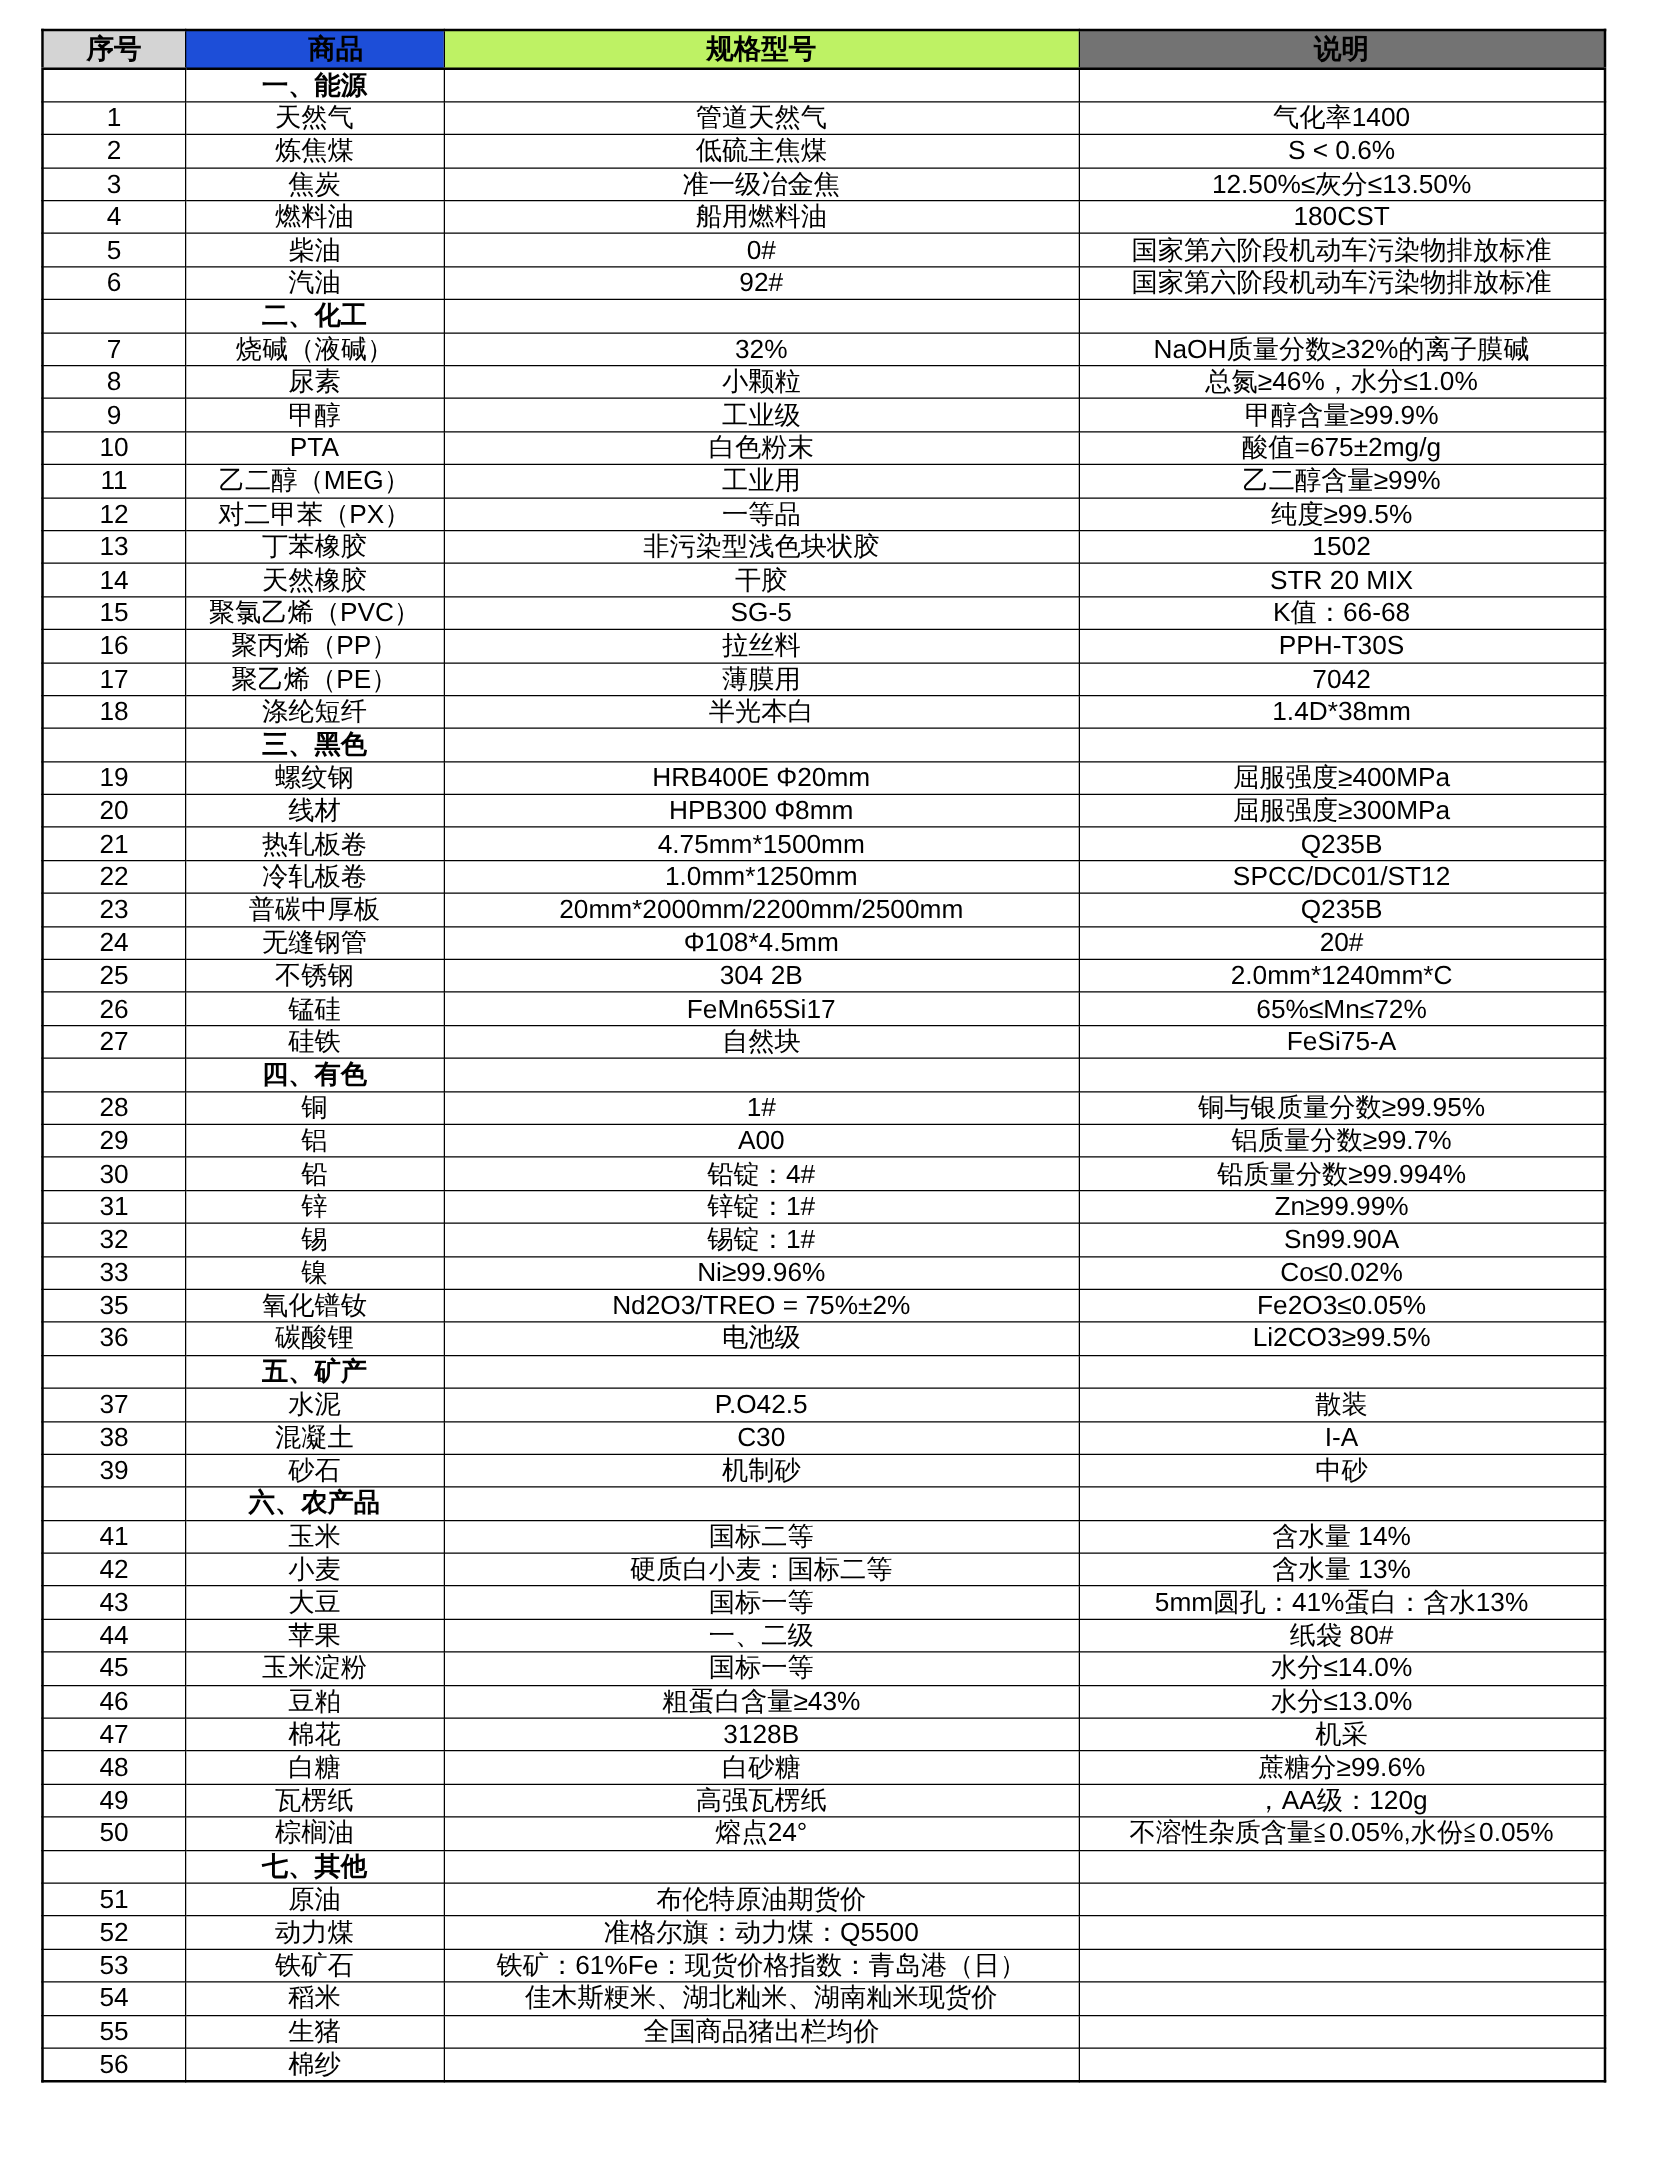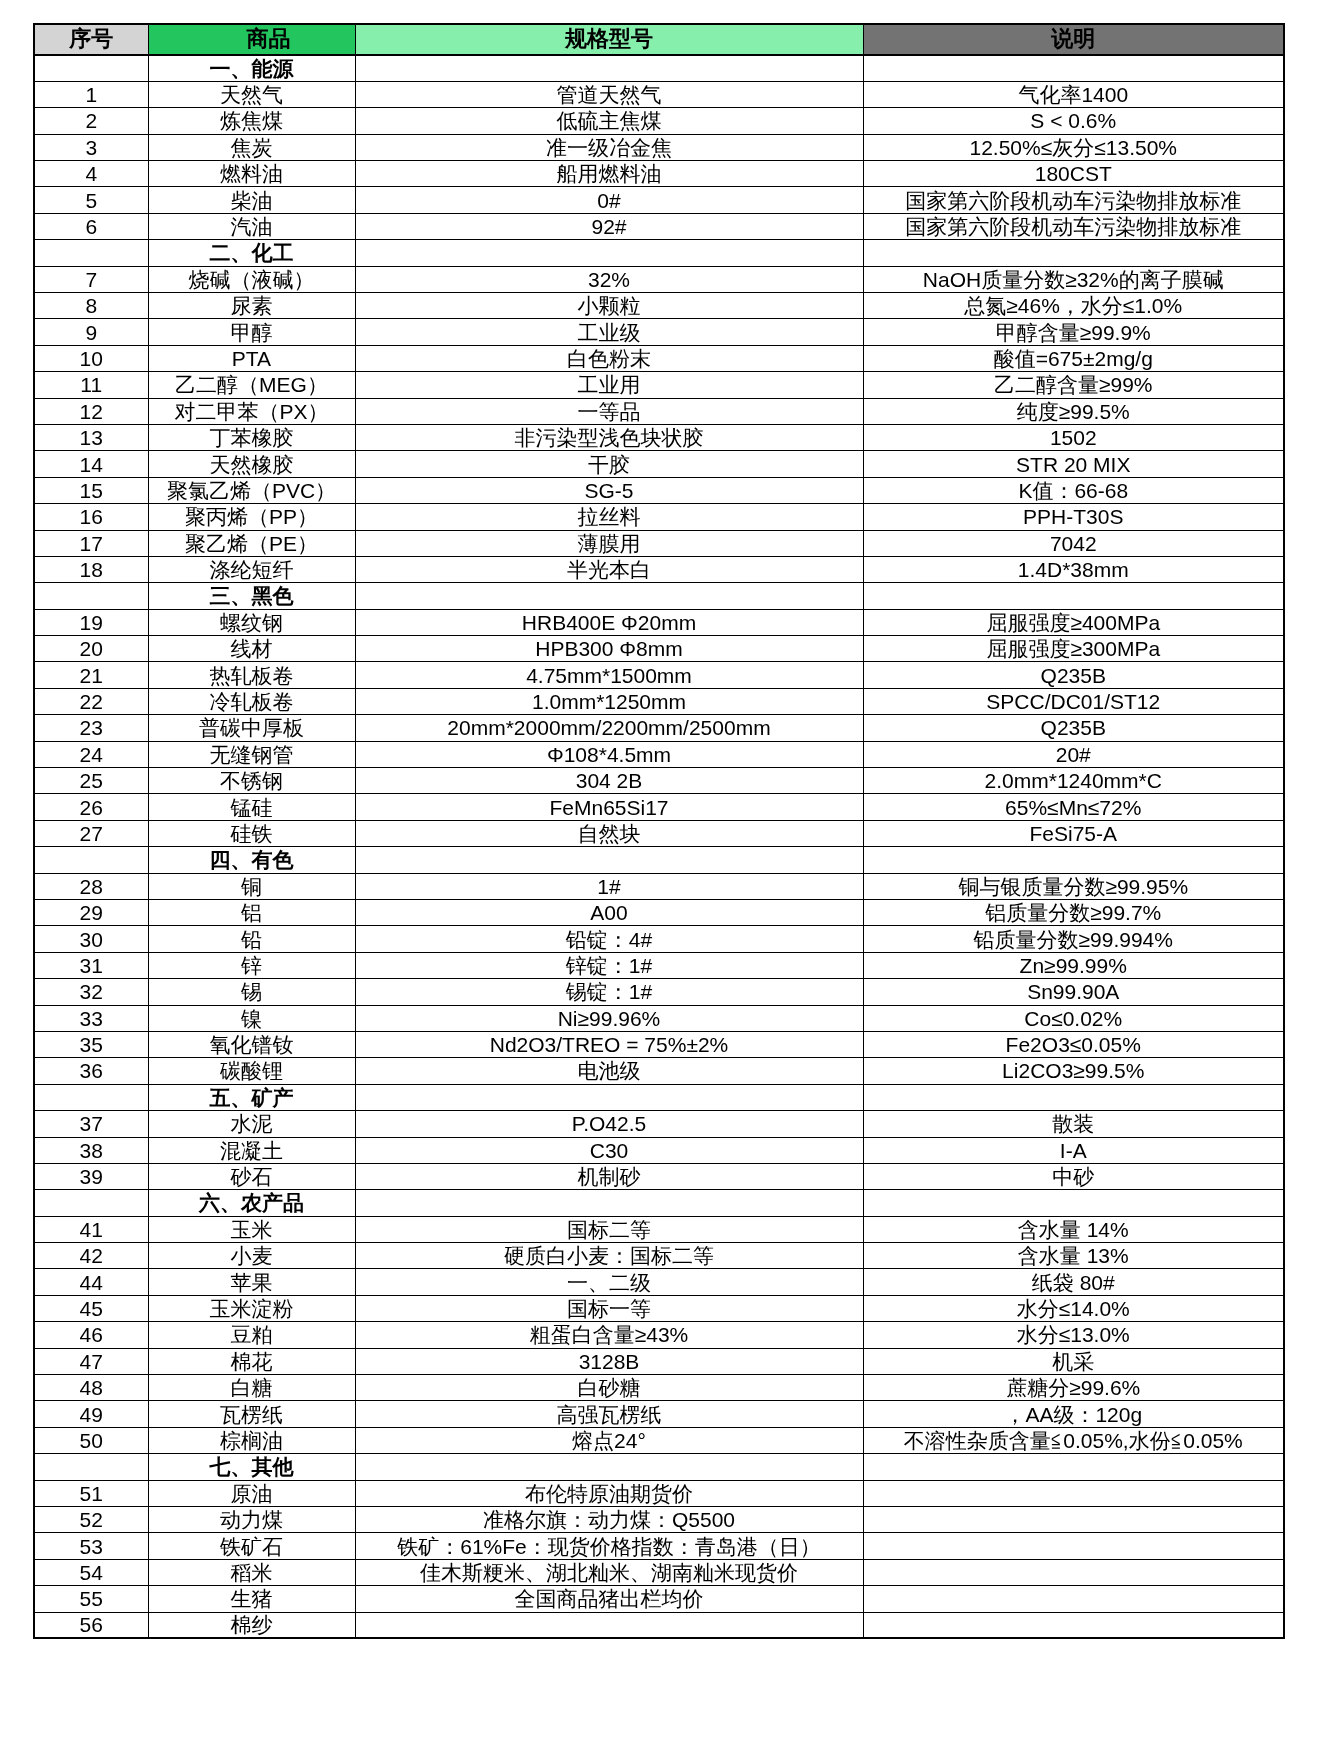--- a/index.html
+++ b/index.html
@@ -64,22 +64,22 @@
   <table class="commodity">
     <colgroup>
       <col style="width:114px">
       <col style="width:207px">
       <col style="width:508px">
       <col style="width:421px">
     </colgroup>
     <thead>
       <tr>
         <th style="background: rgb(212, 212, 212);">序号</th>
-        <th style="background: #22c55e; padding-left: 36px;">商品</th>
-        <th style="background: #86efac;">规格型号</th>
+        <th style="background: #1d4ed8; padding-left: 36px;">商品</th>
+        <th style="background: #bef264;">规格型号</th>
         <th style="background: #737373;">说明</th>
       </tr>
     </thead>
     <tbody>
         <tr>
           <td></td>
           <td class="sec-title">一、能源</td>
           <td></td>
           <td></td>
         </tr>
@@ -345,20 +345,26 @@
           <td>41</td>
           <td>玉米</td>
           <td>国标二等</td>
           <td>含水量 14%</td>
         </tr>
         <tr>
           <td>42</td>
           <td>小麦</td>
           <td>硬质白小麦：国标二等</td>
           <td>含水量 13%</td>
+        </tr>
+        <tr>
+          <td>43</td>
+          <td>大豆</td>
+          <td>国标一等</td>
+          <td>5mm圆孔：41%蛋白：含水13%</td>
         </tr>
         <tr>
           <td>44</td>
           <td>苹果</td>
           <td>一、二级</td>
           <td>纸袋 80#</td>
         </tr>
         <tr>
           <td>45</td>
           <td>玉米淀粉</td>

